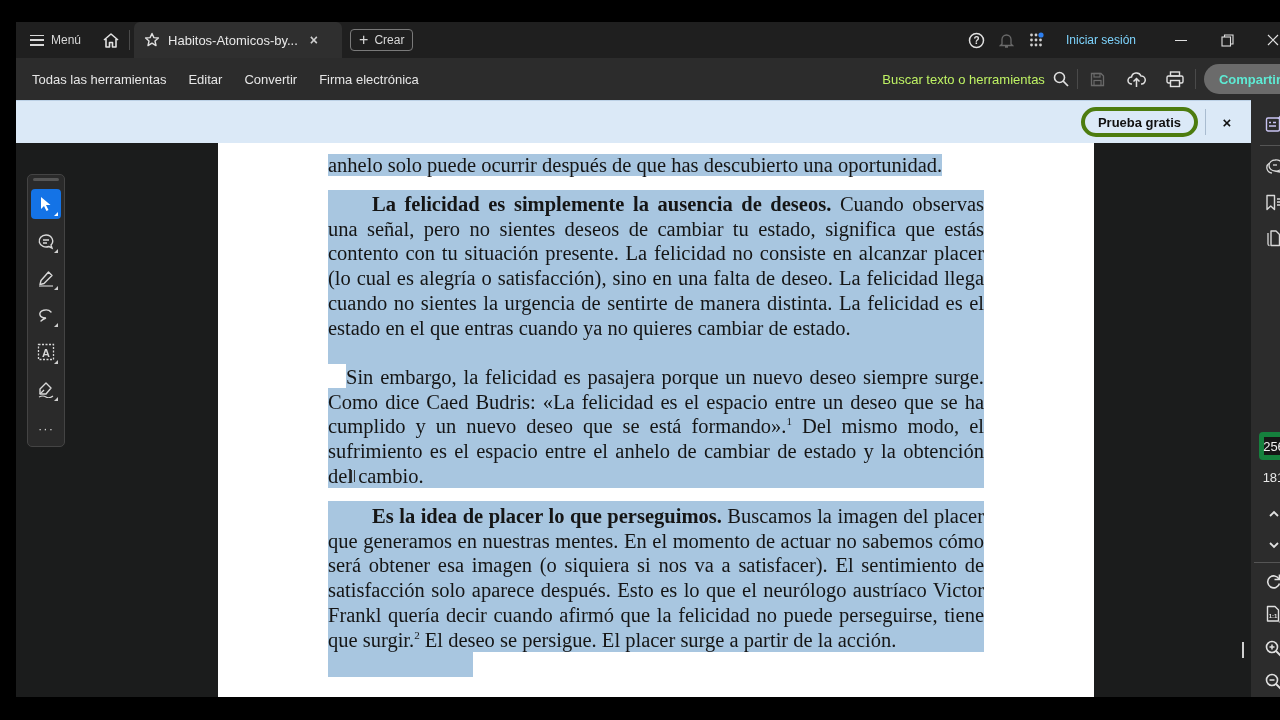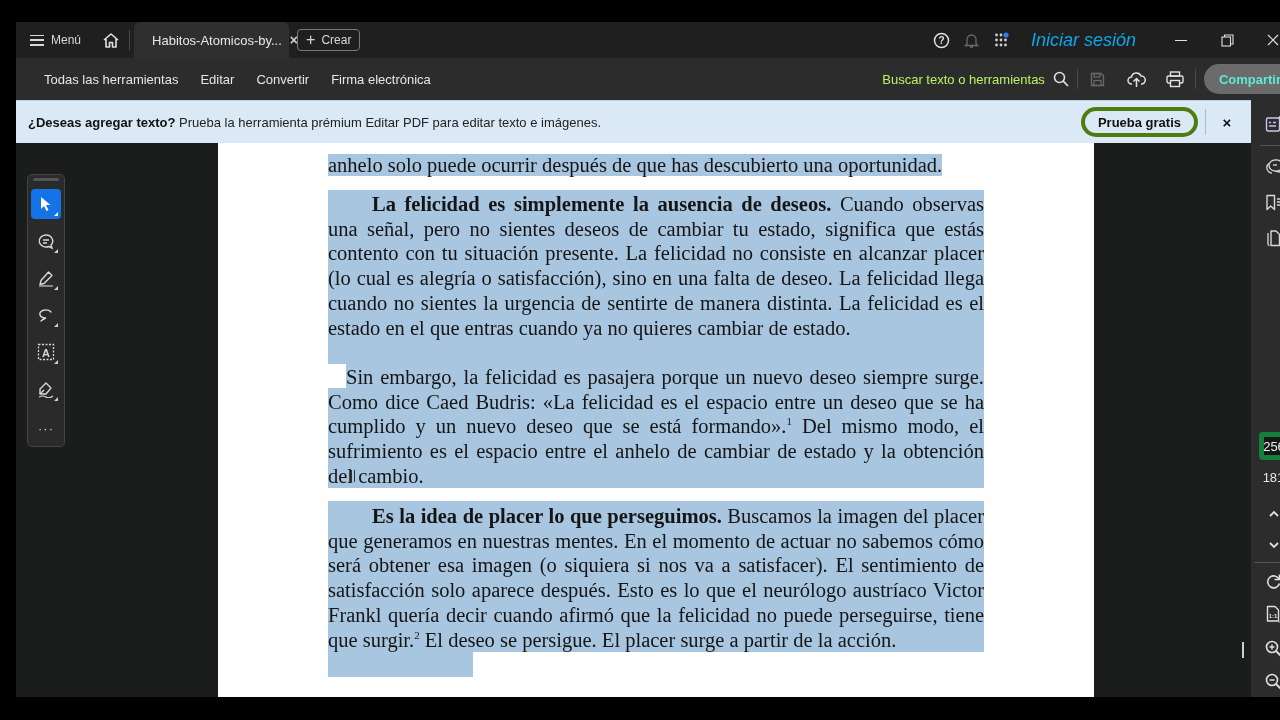--- a/index.html
+++ b/index.html
@@ -5,32 +5,32 @@
   * { box-sizing: border-box; margin: 0; padding: 0; }
   html, body { width: 1280px; height: 720px; overflow: hidden; background: #000; font-family: "Liberation Sans", sans-serif; }
   .frame { position: absolute; left: 16px; top: 0; width: 1280px; height: 720px; background: #000; }
   
   .titlebar { position: absolute; left: 0; top: 22px; width: 1280px; height: 36px; background: #1f1f1f; display: flex; align-items: center; color: #e6e6e6; font-size: 13px; }
   .menu-btn { display: flex; align-items: center; gap: 7px; padding: 0 12px 0 14px; height: 100%; font-size: 12px; color: #d8d8d8; }
   .hamb { width: 14px; height: 11px; display: flex; flex-direction: column; justify-content: space-between; }
   .hamb i { display: block; height: 1.5px; background: #d8d8d8; }
   .home-btn { width: 36px; height: 100%; display: flex; align-items: center; justify-content: center; }
   .sep-v { width: 1px; height: 20px; background: #4a4a4a; }
-  .tab { margin-left: 4px; height: 36px; background: #2f2f2f; display: flex; align-items: center; padding: 0 24px 0 10px; gap: 8px; width: 155px; border-radius: 6px 6px 0 0; }
+  .tab { margin-left: 4px; height: 36px; background: #2f2f2f; display: flex; align-items: center; padding: 0 24px 0 10px; gap: 8px; width: 208px; border-radius: 6px 6px 0 0; }
   .tab-title { font-size: 13px; color: #e8e8e8; white-space: nowrap; flex: 1; }
   .tab-close { font-size: 14px; color: #cfcfcf; font-weight: bold; }
   .create-btn { margin-left: 8px; height: 22px; border: 1px solid #7a7a7a; border-radius: 4px; display: flex; align-items: center; gap: 6px; padding: 0 8px; font-size: 12px; color: #d8d8d8; }
   .tb-right { margin-left: auto; display: flex; align-items: center; height: 100%; }
   .tb-icon { width: 30px; display: flex; align-items: center; justify-content: center; }
-  .signin { font-size: 18px; color: #0ea5e9; padding: 0 22px 0 14px; font-style: italic; }
+  .signin { font-size: 12px; color: #7dd3fc; padding: 0 22px 0 14px; }
   .win-btn { width: 46px; height: 100%; display: flex; align-items: center; justify-content: center; color: #e0e0e0; font-size: 15px; }
   
   .toolbar { position: absolute; left: 0; top: 58px; width: 1280px; height: 42px; background: #2c2c2c; display: flex; align-items: center; color: #e6e6e6; font-size: 13px; }
   .tool-menu { padding: 0 11px; white-space: nowrap; }
-  .tool-menu:first-child { padding-left: 28px; }
+  .tool-menu:first-child { padding-left: 16px; }
   .search-area { margin-left: auto; display: flex; align-items: center; gap: 8px; font-size: 13px; color: #bef264; padding-right: 8px; }
   .tb-icon2 { width: 39px; display: flex; align-items: center; justify-content: center; }
   .share-btn { margin-left: 8px; height: 30px; padding: 0 15px; background: #6b6b6b; border-radius: 15px; color: #5eead4; font-weight: bold; font-size: 13px; display: flex; align-items: center; }
   .ai-btn { margin-left: 8px; margin-right: 16px; height: 30px; padding: 0 14px 0 12px; border-radius: 15px; background: linear-gradient(90deg, #f0654c 0%, #d85a8c 45%, #6a63e6 100%); color: #fff; font-weight: bold; font-size: 13px; display: flex; align-items: center; gap: 6px; white-space: nowrap; }
   
   .banner { position: absolute; left: 0; top: 100px; width: 1235px; height: 43px; background: #dbe9f7; display: flex; align-items: center; font-size: 13px; color: #222; border-top: 1px solid #bcd1e6; }
   .banner-text { padding-left: 12px; }
   .banner-text b { font-weight: bold; color: #111; }
   .try-btn { margin-left: auto; height: 30px; padding: 0 13px; border: 4px solid #4d7c0f; border-radius: 16px; font-weight: bold; font-size: 13px; color: #111; display: flex; align-items: center; background: transparent; }
   .banner-sep { width: 1px; height: 26px; background: #a9bcd0; margin: 0 10px 0 7px; }
@@ -173,21 +173,20 @@
           <rect x="4.5" y="1" width="9" height="4" fill="none" stroke="#e0e0e0" stroke-width="1.4"></rect>
           <rect x="1" y="5" width="16" height="7" rx="1.5" fill="none" stroke="#e0e0e0" stroke-width="1.4"></rect>
           <rect x="4.5" y="9.5" width="9" height="6" fill="#2c2c2c" stroke="#e0e0e0" stroke-width="1.4"></rect>
         </svg>
     </div>
     <div class="sep-v"></div>
     <div class="share-btn">Compartir</div>
   </div>
 
   <div class="banner">
-    <div class="banner-text"><b>¿Deseas agregar texto?</b><span> Prueba la herramienta prémium Editar PDF para editar texto e imágenes.</span></div>
     <div class="try-btn">Prueba gratis</div>
     <div class="banner-sep"></div>
     <div class="banner-close">×</div>
   </div>
 
   <div class="workspace"></div>
 
   <div class="left-tools">
     <div class="grip"></div>
     <div class="ltool active" style="top:14px">

